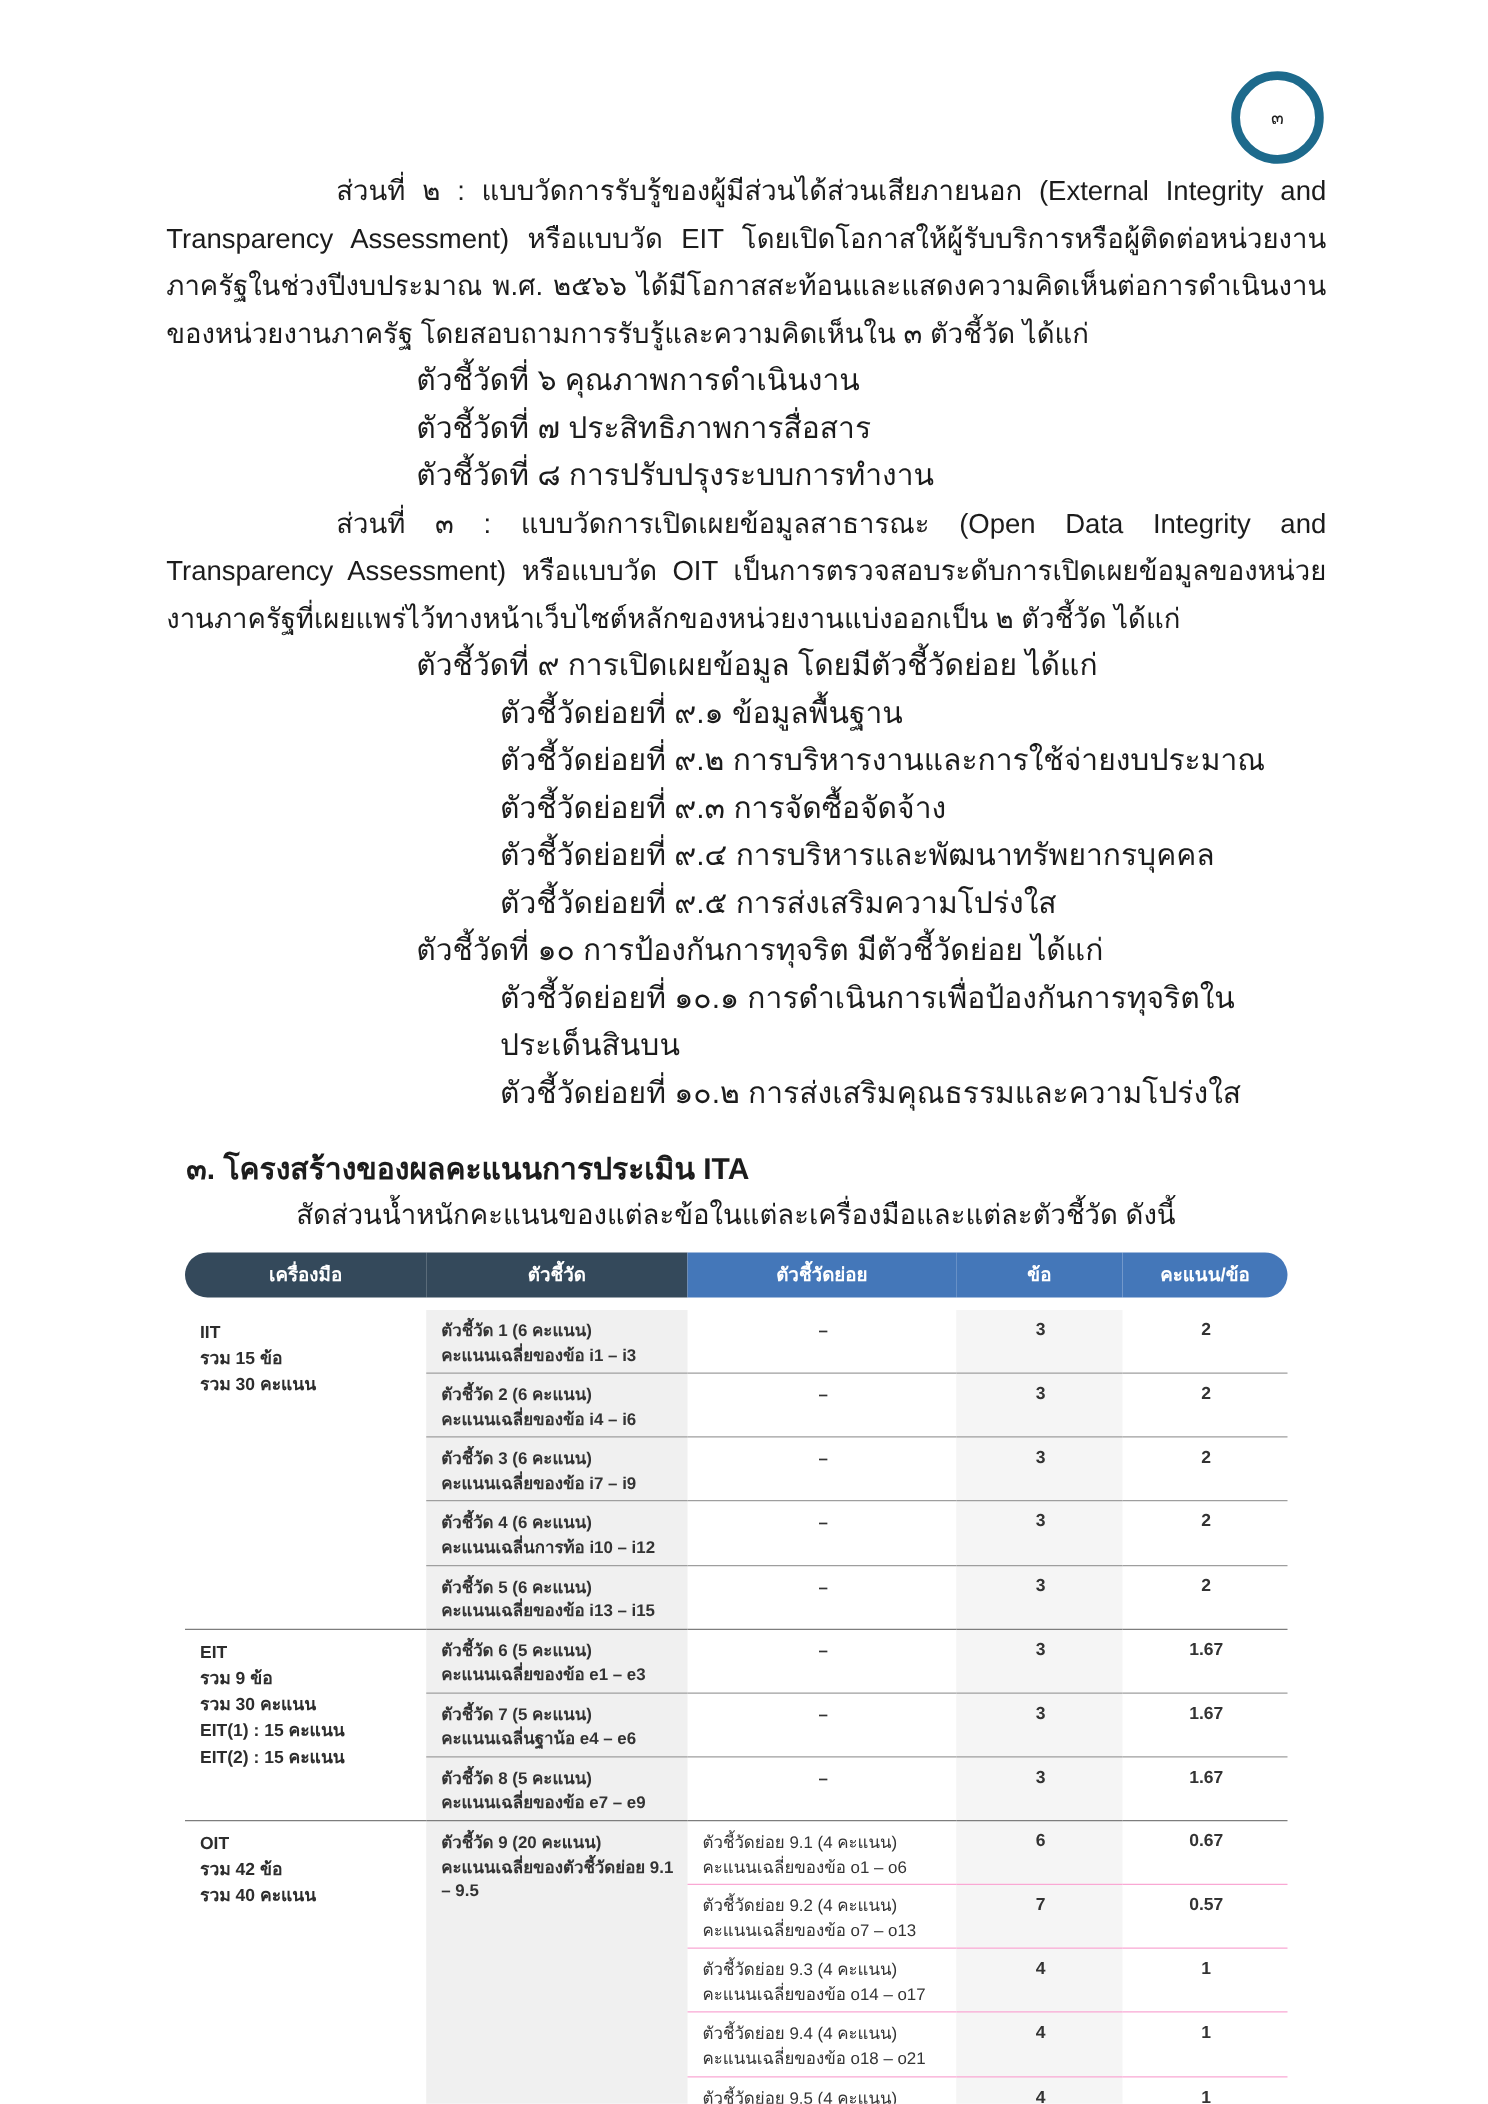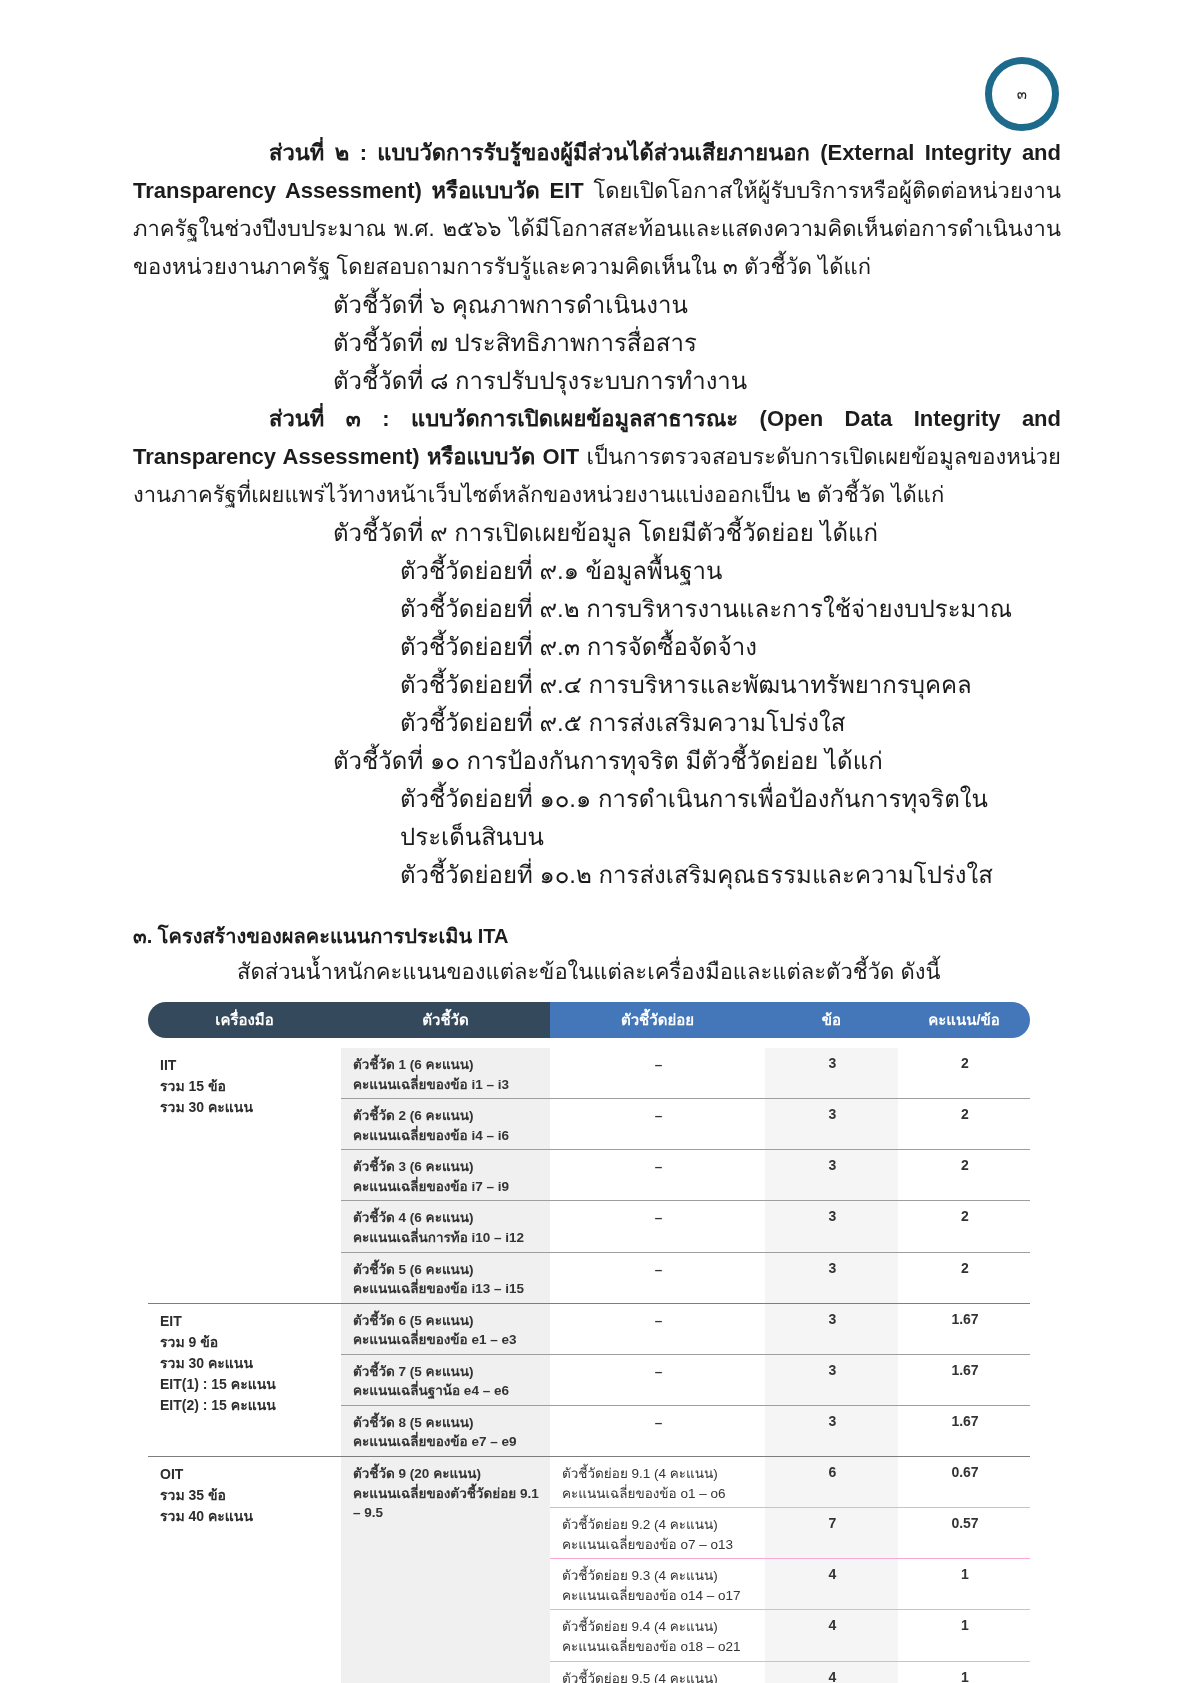--- a/index.html
+++ b/index.html
@@ -11,28 +11,28 @@
   .page-number{
     position:absolute;left:985px;top:57px;width:74px;height:74px;
     border:7px solid var(--circle,#1d6a8c);border-radius:50%;
     display:flex;align-items:center;justify-content:center;
     font-size:15px;color:#222;box-sizing:border-box;background:#fff;
   }
   .content{position:absolute;left:133px;top:134px;width:928px;}
   .para{
     margin:0;font-size:22px;line-height:38px;text-align:justify;
   }
-  .para .lead{font-weight:bold;}
+  .para .lead{font-weight:normal;}
   .indent-first{text-indent:136px;}
   .ind-list{margin:0;}
   .ind-item{font-size:24px;line-height:38px;}
   .lvl1{margin-left:200px;}
   .lvl2{margin-left:267px;}
   .sec-heading{
-    margin:24px 0 0 0;font-size:20px;font-weight:bold;line-height:36px;
+    margin:24px 0 0 16px;font-size:24px;font-weight:bold;line-height:36px;
   }
   .sec-subtitle{
     margin:0 0 12px 104px;font-size:22px;line-height:36px;
   }
   
   .ita-table{
     position:relative;margin-left:15px;width:882px;
     display:grid;
     grid-template-columns:193px 209px 215px 133px 132px;
     grid-auto-rows:minmax(46px,auto);
@@ -162,21 +162,21 @@
       <div class="cell score-cell i-line" style="grid-area: 8 / 5;">1.67</div>
       <div class="cell name-cell i-line" style="grid-area: 9 / 2 / span 1;">
         <span class="cell-desc">ตัวชี้วัด 8 (5 คะแนน)</span>
         <span class="cell-desc">คะแนนเฉลี่ยของข้อ e7 – e9</span>
       </div>
       <div class="cell sub-cell dash i-line" style="grid-area: 9 / 3;">–</div>
       <div class="cell qty-cell i-line" style="grid-area: 9 / 4;">3</div>
       <div class="cell score-cell i-line" style="grid-area: 9 / 5;">1.67</div>
       <div class="cell tool-cell g-line" style="grid-area: 10 / 1 / span 8;">
         <span class="cell-desc">OIT</span>
-        <span class="cell-desc">รวม 35 ข้อ</span>
+        <span class="cell-desc">รวม 42 ข้อ</span>
         <span class="cell-desc">รวม 40 คะแนน</span>
       </div>
       <div class="cell name-cell g-line" style="grid-area: 10 / 2 / span 5;">
         <span class="cell-desc">ตัวชี้วัด 9 (20 คะแนน)</span>
         <span class="cell-desc">คะแนนเฉลี่ยของตัวชี้วัดย่อย 9.1 – 9.5</span>
       </div>
       <div class="cell sub-cell g-line" style="grid-area: 10 / 3;">
         <span class="cell-desc">ตัวชี้วัดย่อย 9.1 (4 คะแนน)</span>
         <span class="cell-desc">คะแนนเฉลี่ยของข้อ o1 – o6</span>
       </div>

